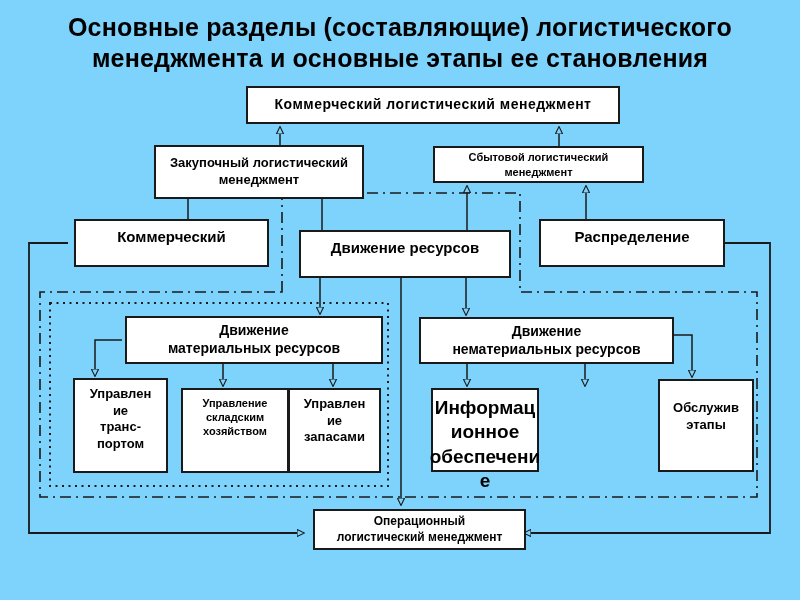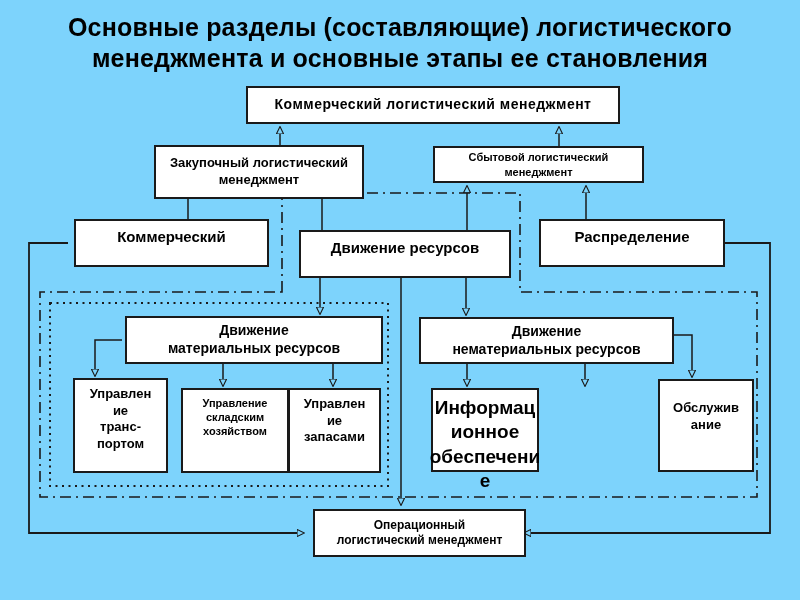--- a/index.html
+++ b/index.html
@@ -94,18 +94,18 @@
 ие
 запасами</div>
 
   <div class="node va-top" style="left:425px;top:388px;width:108px;height:84px;font-size:19px">Информац
 ионное
 обеспечени
 е</div>
 
 
   <div class="node pt-lg" style="left:652px;top:379px;width:96px;height:93px;font-size:13px">Обслужив
-ание</div>
+этапы</div>
 
-  <div class="node" style="left:307px;top:509px;width:213px;height:48px;font-size:12px">Операционный
+  <div class="node" style="left:307px;top:509px;width:213px;height:41px;font-size:12px">Операционный
 логистический менеджмент</div>
 
 </div>
 
 </body></html>

